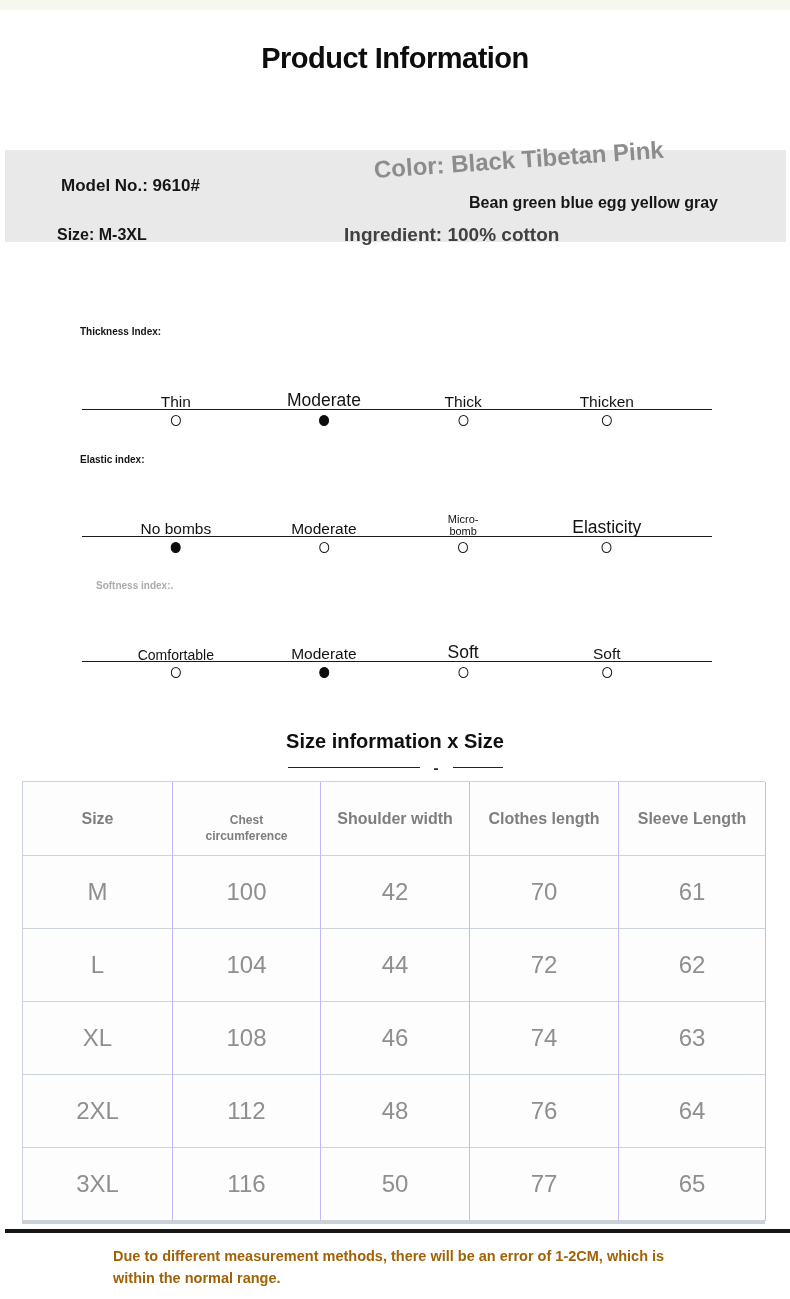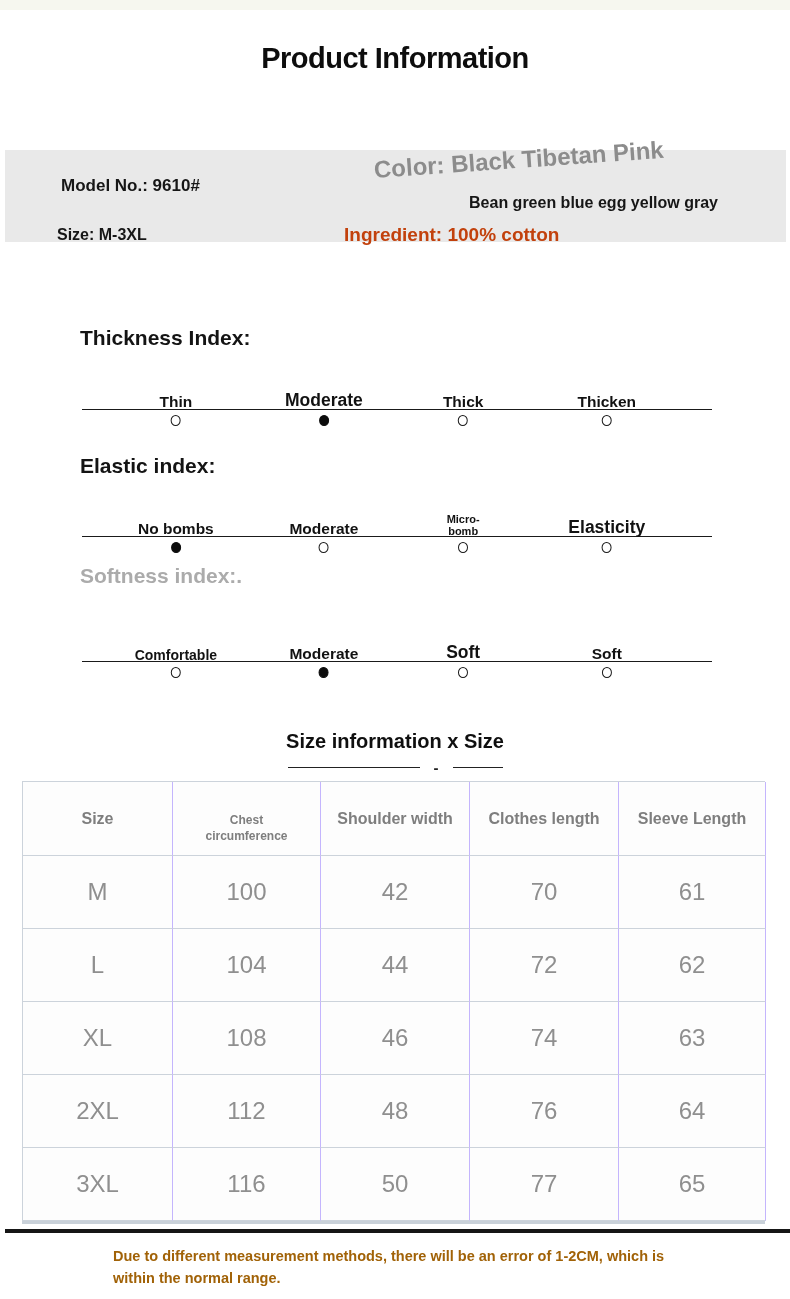--- a/index.html
+++ b/index.html
@@ -17,32 +17,32 @@
 
   
   .info-box { position:absolute; top:150px; left:5px; width:781px; height:92px; background:#e9e9e9;padding-left:28px; }
   .model-no { position:absolute; left:56px; top:26px; font-size:17px; font-weight:700; color:#161616; }
   .size-range { position:absolute; left:52px; top:76px; font-size:16px; font-weight:700; color:#161616; }
   .color-line {
     position:absolute; left:370px; top:6px; font-size:24px; font-weight:700; color:#8c8c8c;
     transform:rotate(-4deg); transform-origin:left bottom; white-space:nowrap;
   }
   .color-extra { position:absolute; right:68px; top:44px; font-size:16px; font-weight:700; color:#161616; white-space:nowrap; }
-  .ingredient { position:absolute; left:339px; top:74px; font-size:19px; font-weight:700; color:#c2410c; }
-
-  
-  .sec-title { position:absolute; left:80px; font-size:21px; font-weight:700; color:#141414; }
+  .ingredient { position:absolute; left:339px; top:74px; font-size:19px; font-weight:700; color:#404040; }
+
+  
+  .sec-title { position:absolute; left:80px; font-size:10px; font-weight:700; color:#141414; }
   .sec-title.muted { color:#ababab; }
   .scale { position:absolute; left:82px; width:630px; height:48px; }
   .track { position:absolute; left:0; right:0; top:37px; border-top:1.5px solid #1a1a1a; }
   .stop {
     position:absolute; top:0; height:48px; transform:translateX(-50%);
     display:flex; flex-direction:column; align-items:center; justify-content:flex-end;
   }
-  .stop-label { font-weight:700; color:#121212; text-align:center; margin-bottom:4px; white-space:nowrap; }
+  .stop-label { font-weight:400; color:#121212; text-align:center; margin-bottom:4px; white-space:nowrap; }
   .lbl-xs { font-size:11px; line-height:1.15; width:48px; white-space:normal; }
   .lbl-sm { font-size:14px; }
   .lbl-md { font-size:15.5px; }
   .lbl-lg { font-size:17.5px; }
   .dot {
     width:10px; height:11px; border-radius:50%;
     background:#ffffff; border:1.5px solid #1a1a1a; margin-bottom:-6px;
   }
   .dot.filled { background:#0c0c0c; border-color:#0c0c0c; }
   .p1 { left:14.9%; } .p2 { left:38.4%; } .p3 { left:60.5%; } .p4 { left:83.3%; }
@@ -132,21 +132,21 @@
   <div class="stop p3">
     <div class="stop-label lbl-xs">Micro-bomb</div>
     <div class="dot"></div>
   </div>
   <div class="stop p4">
     <div class="stop-label lbl-lg">Elasticity</div>
     <div class="dot"></div>
   </div>
 </div>
 
-<div class="sec-title muted" style="top:564px;">Softness index:.</div>
+<div class="sec-title muted" style="top:580px;margin-left:16px;">Softness index:.</div>
 <div class="scale" style="top:624px;">
   <div class="track"></div>
   <div class="stop p1">
     <div class="stop-label lbl-sm">Comfortable</div>
     <div class="dot"></div>
   </div>
   <div class="stop p2">
     <div class="stop-label lbl-md">Moderate</div>
     <div class="dot filled"></div>
   </div>

